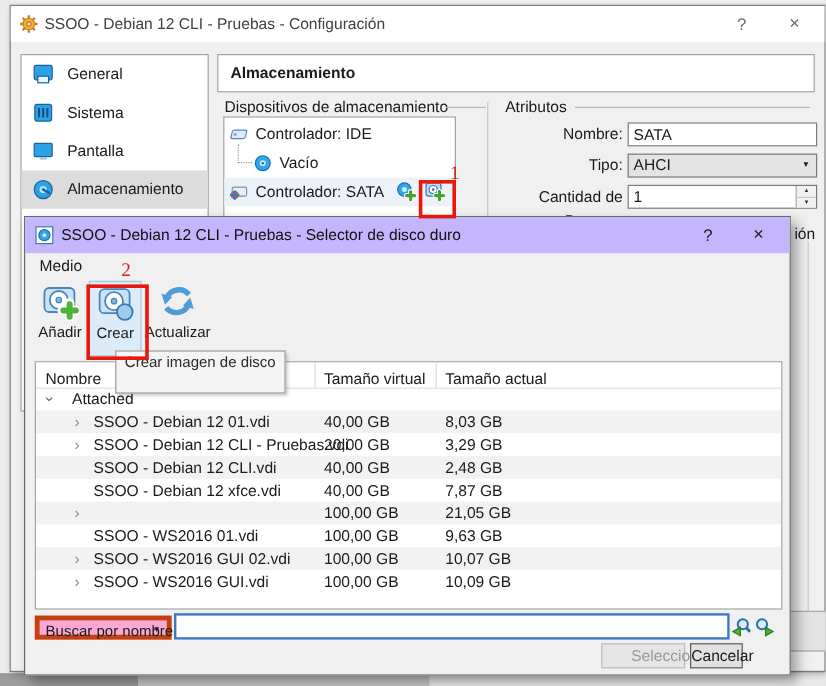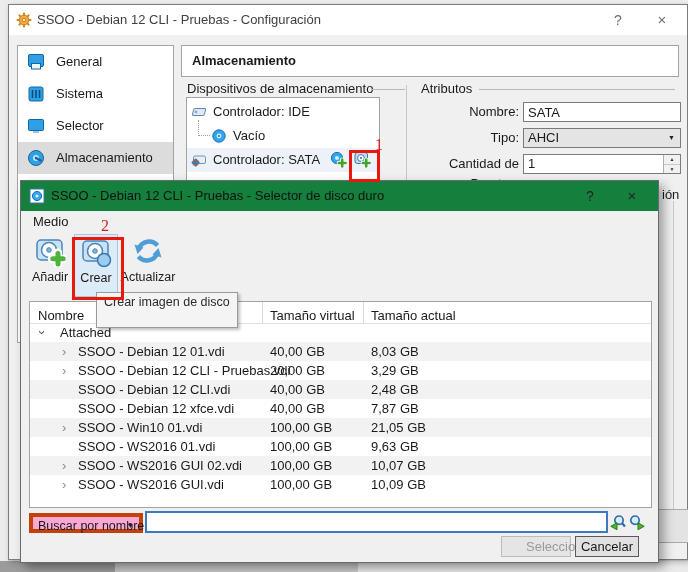--- a/index.html
+++ b/index.html
@@ -73,21 +73,21 @@
 
   
   .red-box{border:3px solid #e8180c;z-index:60;}
   #red-box-1{left:340px;top:145px;width:25px;height:26px;}
   .red-digit{color:#d21f1f;font-family:"Liberation Serif","DejaVu Serif",serif;font-size:16px;z-index:60;}
   #red-digit-1{left:366px;top:131px;}
 
   
   #selector-dialog{left:20px;top:180px;width:637px;height:381px;background:#f0f0f0;
     border:1px solid #6b6b6b;box-shadow:5px 5px 10px rgba(0,0,0,.35);z-index:20;}
-  .sd-titlebar{left:0;top:0;width:100%;height:30px;background:#15803d;}
+  .sd-titlebar{left:0;top:0;width:100%;height:30px;background:#c4b5fd;}
   .sd-title{left:30px;top:0;height:30px;line-height:30px;color:#111;}
   .sd-ctrl{top:0;width:22px;height:30px;line-height:30px;text-align:center;color:#222;font-size:14px;}
   #sd-help{left:558px;} #sd-close{left:600px;font-size:15px;}
   #sd-menubar{left:0;top:30px;width:100%;height:22px;text-align:center;}
   #menu-medio{left:2px;top:0;padding:0 10px;line-height:22px;}
 
   .tb-btn{position:absolute;top:54px;height:60px;text-align:center;}
   .tb-btn .tb-icon{display:block;margin:0 auto;width:32px;height:32px;}
   .tb-btn .tb-label{display:block;margin-top:3px;font-size:12.5px;}
   #tb-anadir{left:6px;width:46px;}
@@ -121,21 +121,21 @@
   #search-combo .sc-label{position:absolute;left:5px;top:0;line-height:18px;font-size:12.5px;white-space:nowrap;}
   #search-combo .dd-arrow{position:absolute;right:5px;top:0;font-size:7px;line-height:18px;color:#222;}
   #search-input{left:124px;top:330px;width:453px;height:18px;border:2px solid #3d79c0;background:#fff;
     font:inherit;padding:0 3px;}
   .search-icon{top:333px;width:17px;height:17px;}
   #search-prev{left:589px;} #search-next{left:607px;}
 
   .sd-btn{position:absolute;top:355px;height:21px;box-sizing:border-box;text-align:center;line-height:19px;
     background:#e1e1e1;border:1px solid #8d8d8d;}
   #btn-seleccionar{left:480px;width:70px;color:#9a9a9a;border-color:#bcbcbc;background:#e5e5e5;padding-left:24px;}
-  #btn-cancelar{left:554px;width:64px;border:1px solid #5a5a5a;}
+  #btn-cancelar{left:554px;width:44px;border:1px solid #5a5a5a;}
 </style>
 </head>
 <body>
 
 <div class="abs" id="bg-top"></div>
 <div class="abs" id="bg-left"></div>
 <div class="abs" id="bg-bottom-dark"></div>
 <div class="abs" id="bg-bottom-mid"></div>
 <div class="abs" id="bg-bottom-light"></div>
 
@@ -185,21 +185,21 @@
       </span>
       <span class="sb-label">Sistema</span>
     </div>
     <div class="sb-item">
       <span class="sb-icon">
         <svg width="20" height="20" viewBox="0 0 20 20">
           <rect x="2.5" y="3.5" width="15" height="11" rx="1" fill="#2ea1e6" stroke="#19649c"></rect>
           <rect x="7" y="15" width="6" height="2" fill="#9ec7e2"></rect>
         </svg>
       </span>
-      <span class="sb-label">Selector</span>
+      <span class="sb-label">Pantalla</span>
     </div>
     <div class="sb-item selected">
       <span class="sb-icon">
         <svg width="20" height="20" viewBox="0 0 20 20">
           <circle cx="10" cy="10" r="7.5" fill="#2ea1e6" stroke="#19649c"></circle>
           <circle cx="10" cy="10" r="3" fill="#bfe3f8"></circle>
           <path d="M10 10 L15.5 13" stroke="#19649c" stroke-width="2"></path>
           <circle cx="10" cy="10" r="1.2" fill="#19649c"></circle>
         </svg>
       </span>
@@ -413,21 +413,20 @@
         <span class="c-act">2,48 GB</span>
       </div>
       <div class="t-row">
 
         <span class="c-name">SSOO - Debian 12 xfce.vdi</span>
         <span class="c-virt">40,00 GB</span>
         <span class="c-act">7,87 GB</span>
       </div>
       <div class="t-row">
         <span class="chev expander">›</span>
-        <span class="c-name">SSOO - Win10 01.vdi</span>
         <span class="c-virt">100,00 GB</span>
         <span class="c-act">21,05 GB</span>
       </div>
       <div class="t-row">
 
         <span class="c-name">SSOO - WS2016 01.vdi</span>
         <span class="c-virt">100,00 GB</span>
         <span class="c-act">9,63 GB</span>
       </div>
       <div class="t-row">

